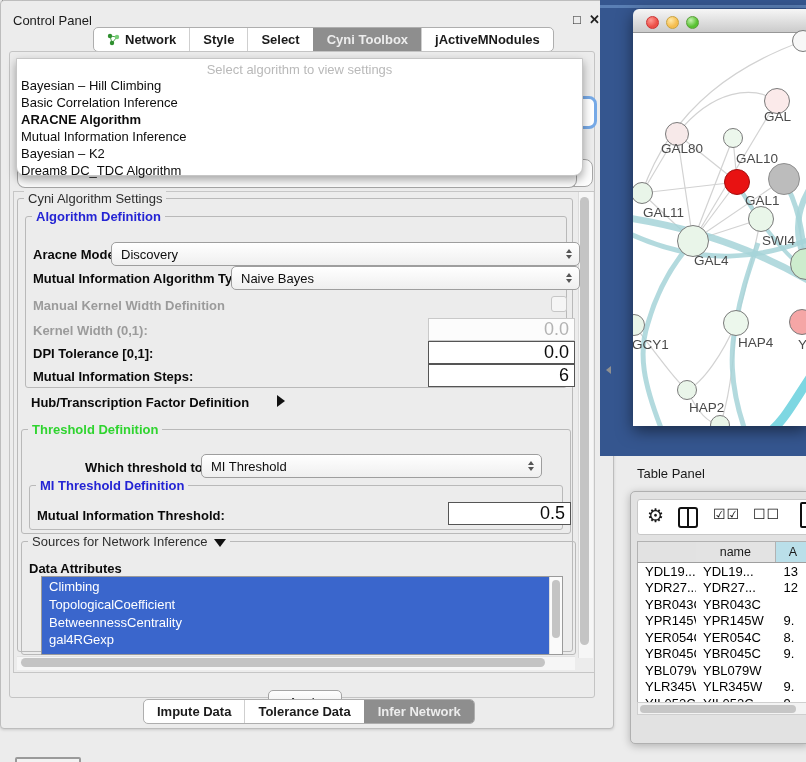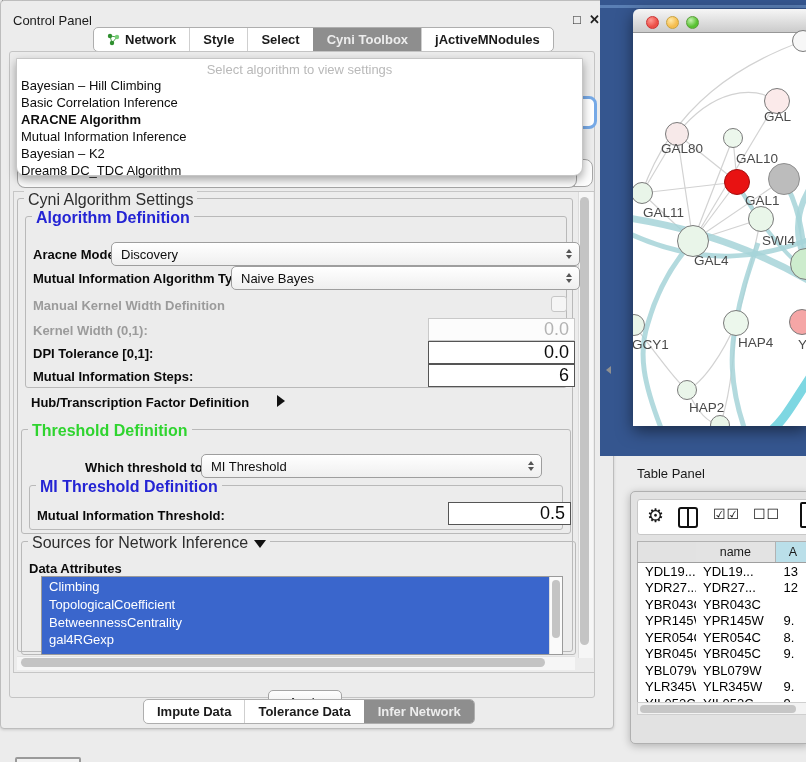--- a/index.html
+++ b/index.html
@@ -37,21 +37,21 @@
                border-radius:0 0 8px 8px;}
 
   
   .scrollpane{left:12px;top:190px;width:580px;height:480px;background:#ececec;border:1px solid #c6c6c6;}
   .vscroll{left:577px;top:191px;width:14px;height:466px;background:#f6f6f6;border-left:1px solid #dcdcdc;}
   .vthumb{left:579px;top:196px;width:9px;height:448px;background:#c4c4c4;border-radius:5px;}
   .hscroll{left:16px;top:655px;width:558px;height:13px;background:#f6f6f6;border-top:1px solid #e2e2e2;}
   .hthumb{left:20px;top:657px;width:524px;height:9px;background:#c4c4c4;border-radius:5px;}
 
   .groupbox{border:1px solid #b9b9b9;border-radius:3px;}
-  .gb-title{position:absolute;top:-8px;left:6px;background:#ececec;padding:0 4px;font-size:16px;white-space:nowrap;}
+  .gb-title{position:absolute;top:-8px;left:6px;background:#ececec;padding:0 4px;font-size:13px;white-space:nowrap;}
   .t-plain{color:#2e2e2e;}
   .t-blue{color:#2424d4;font-weight:bold;}
   .t-green{color:#2fd42f;font-weight:bold;}
   .lbl{font-size:13px;font-weight:bold;color:#0a0a0a;white-space:nowrap;}
   .lbl.dis{color:#9b9b9b;}
 
   .combo{background:linear-gradient(#ffffff,#efefef);border:1px solid #9e9e9e;border-radius:5px;
          font-size:13px;color:#0d0d0d;display:flex;align-items:center;padding-left:9px;}
   .spin{position:absolute;right:7px;top:50%;transform:translateY(-50%);display:flex;flex-direction:column;gap:2px;}
   .spin i{display:block;width:0;height:0;border-left:3.5px solid transparent;border-right:3.5px solid transparent;}

